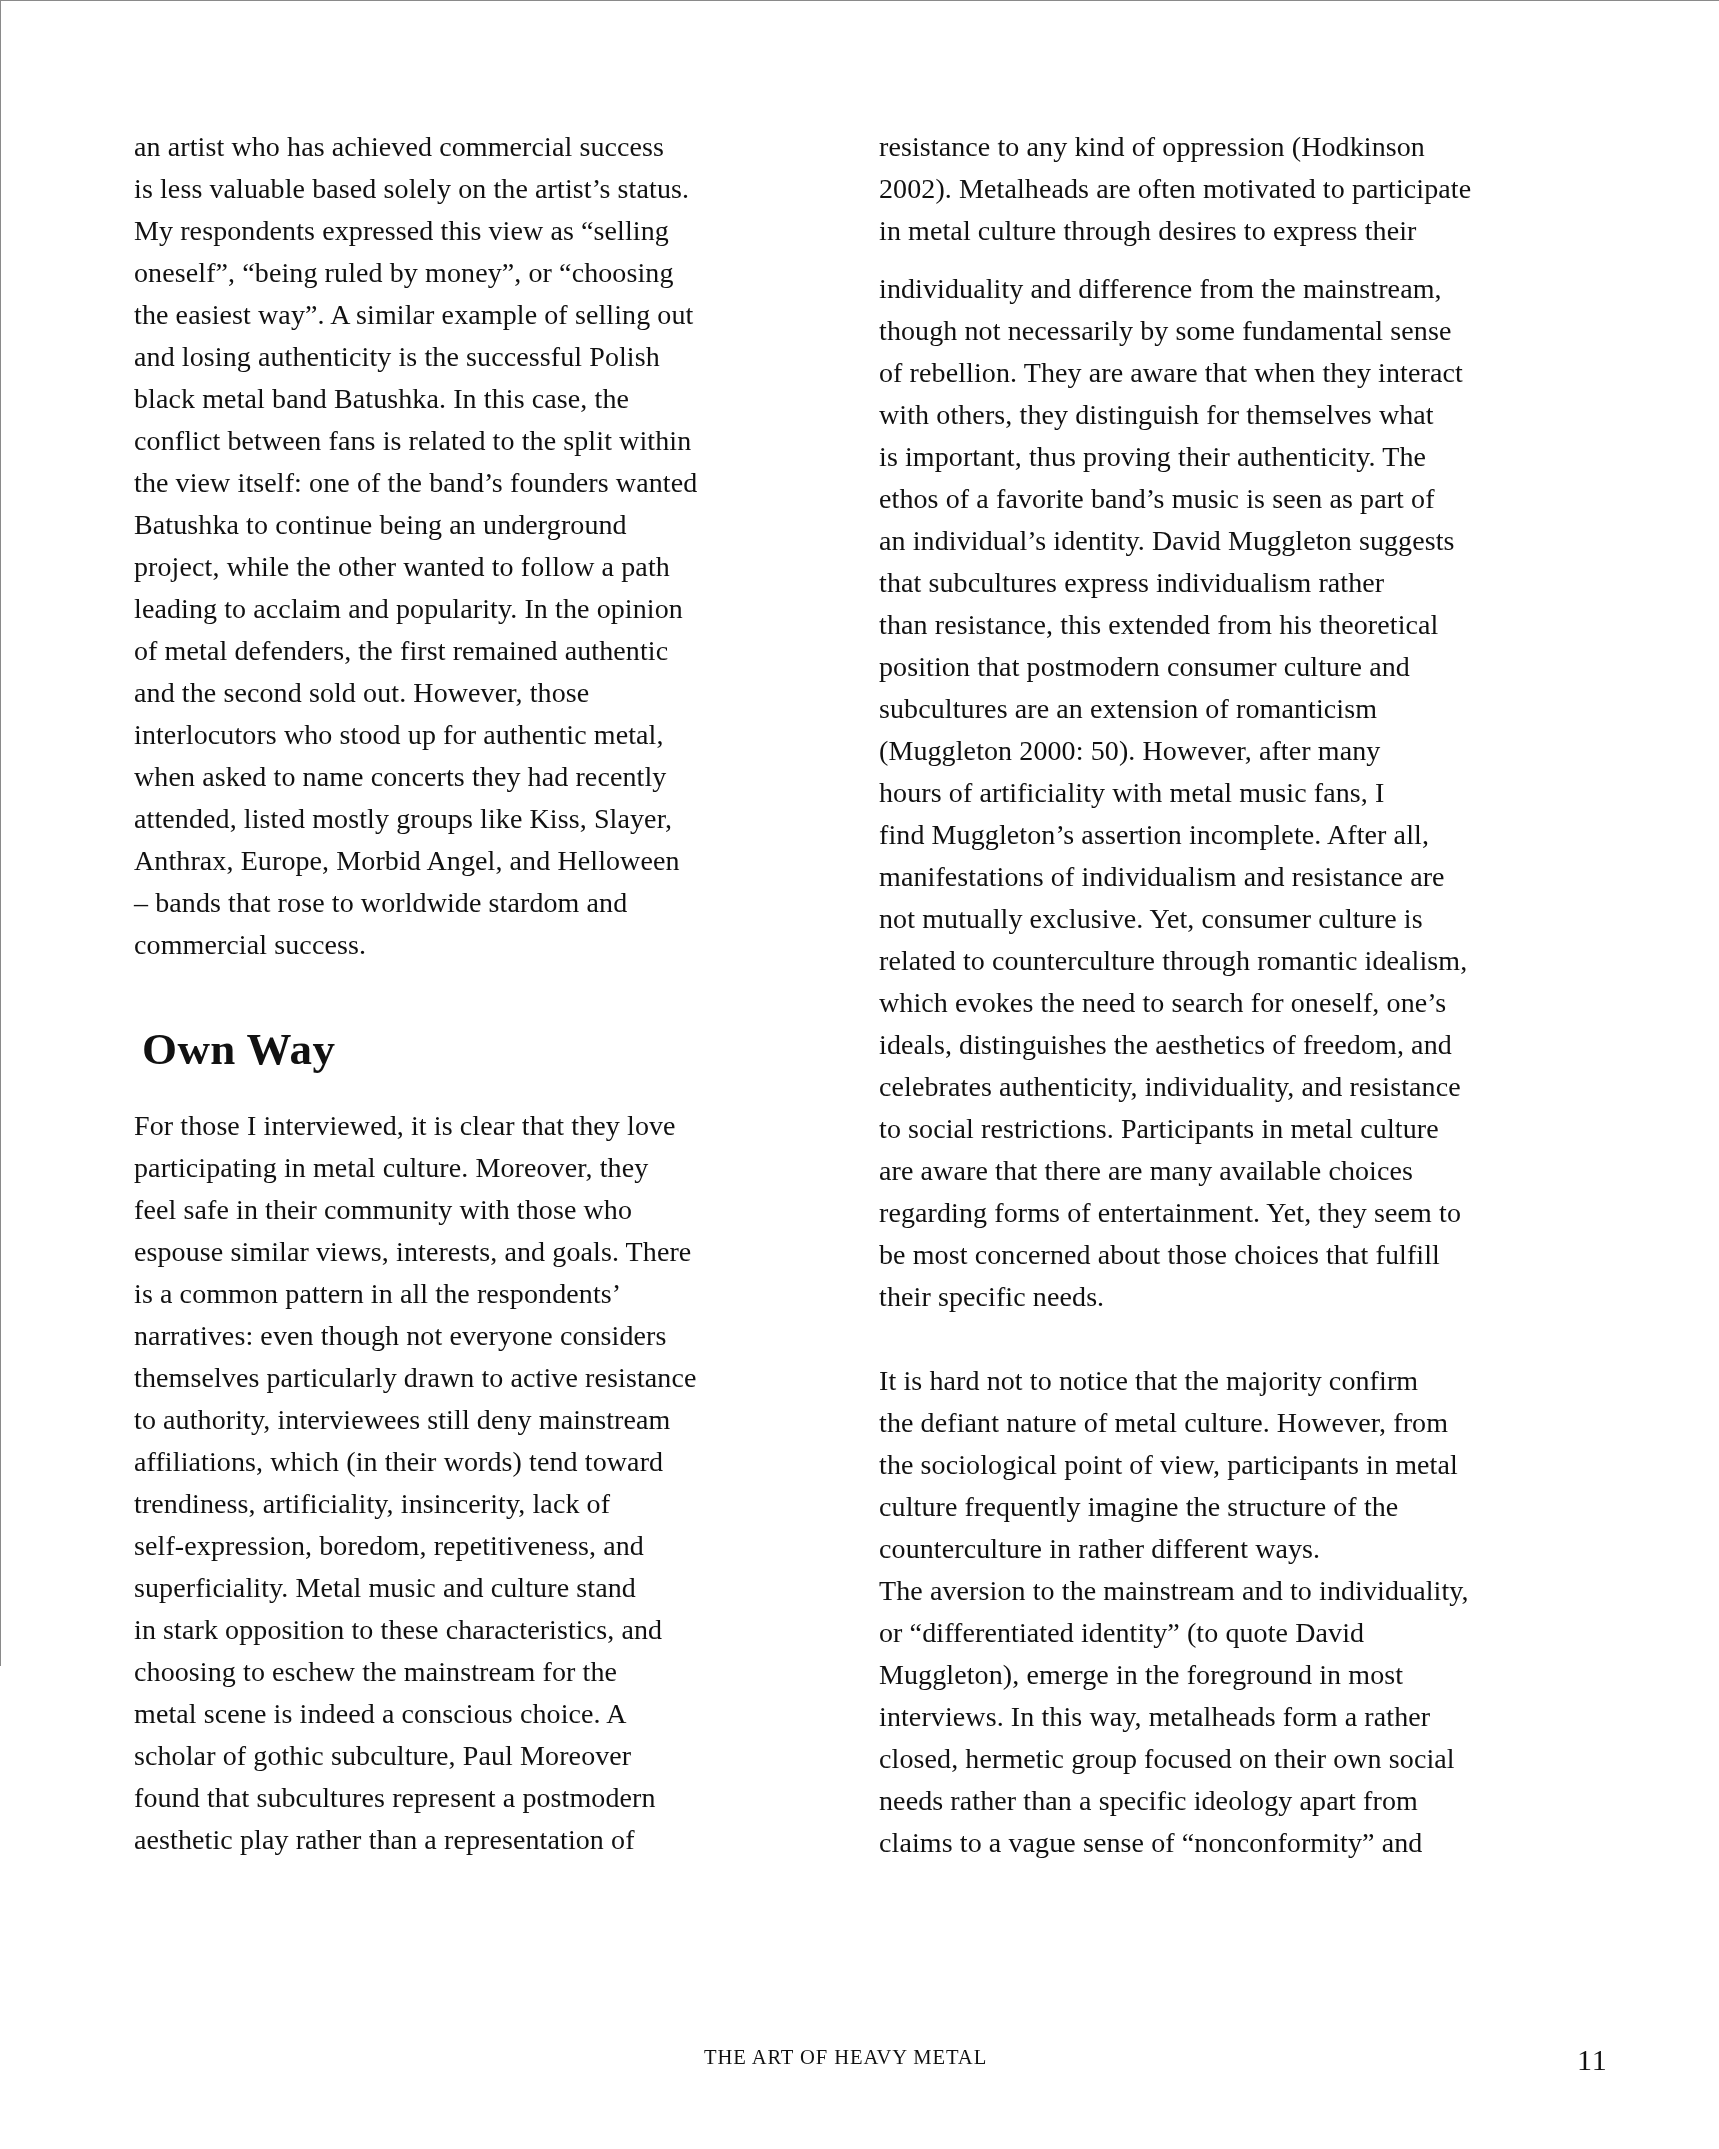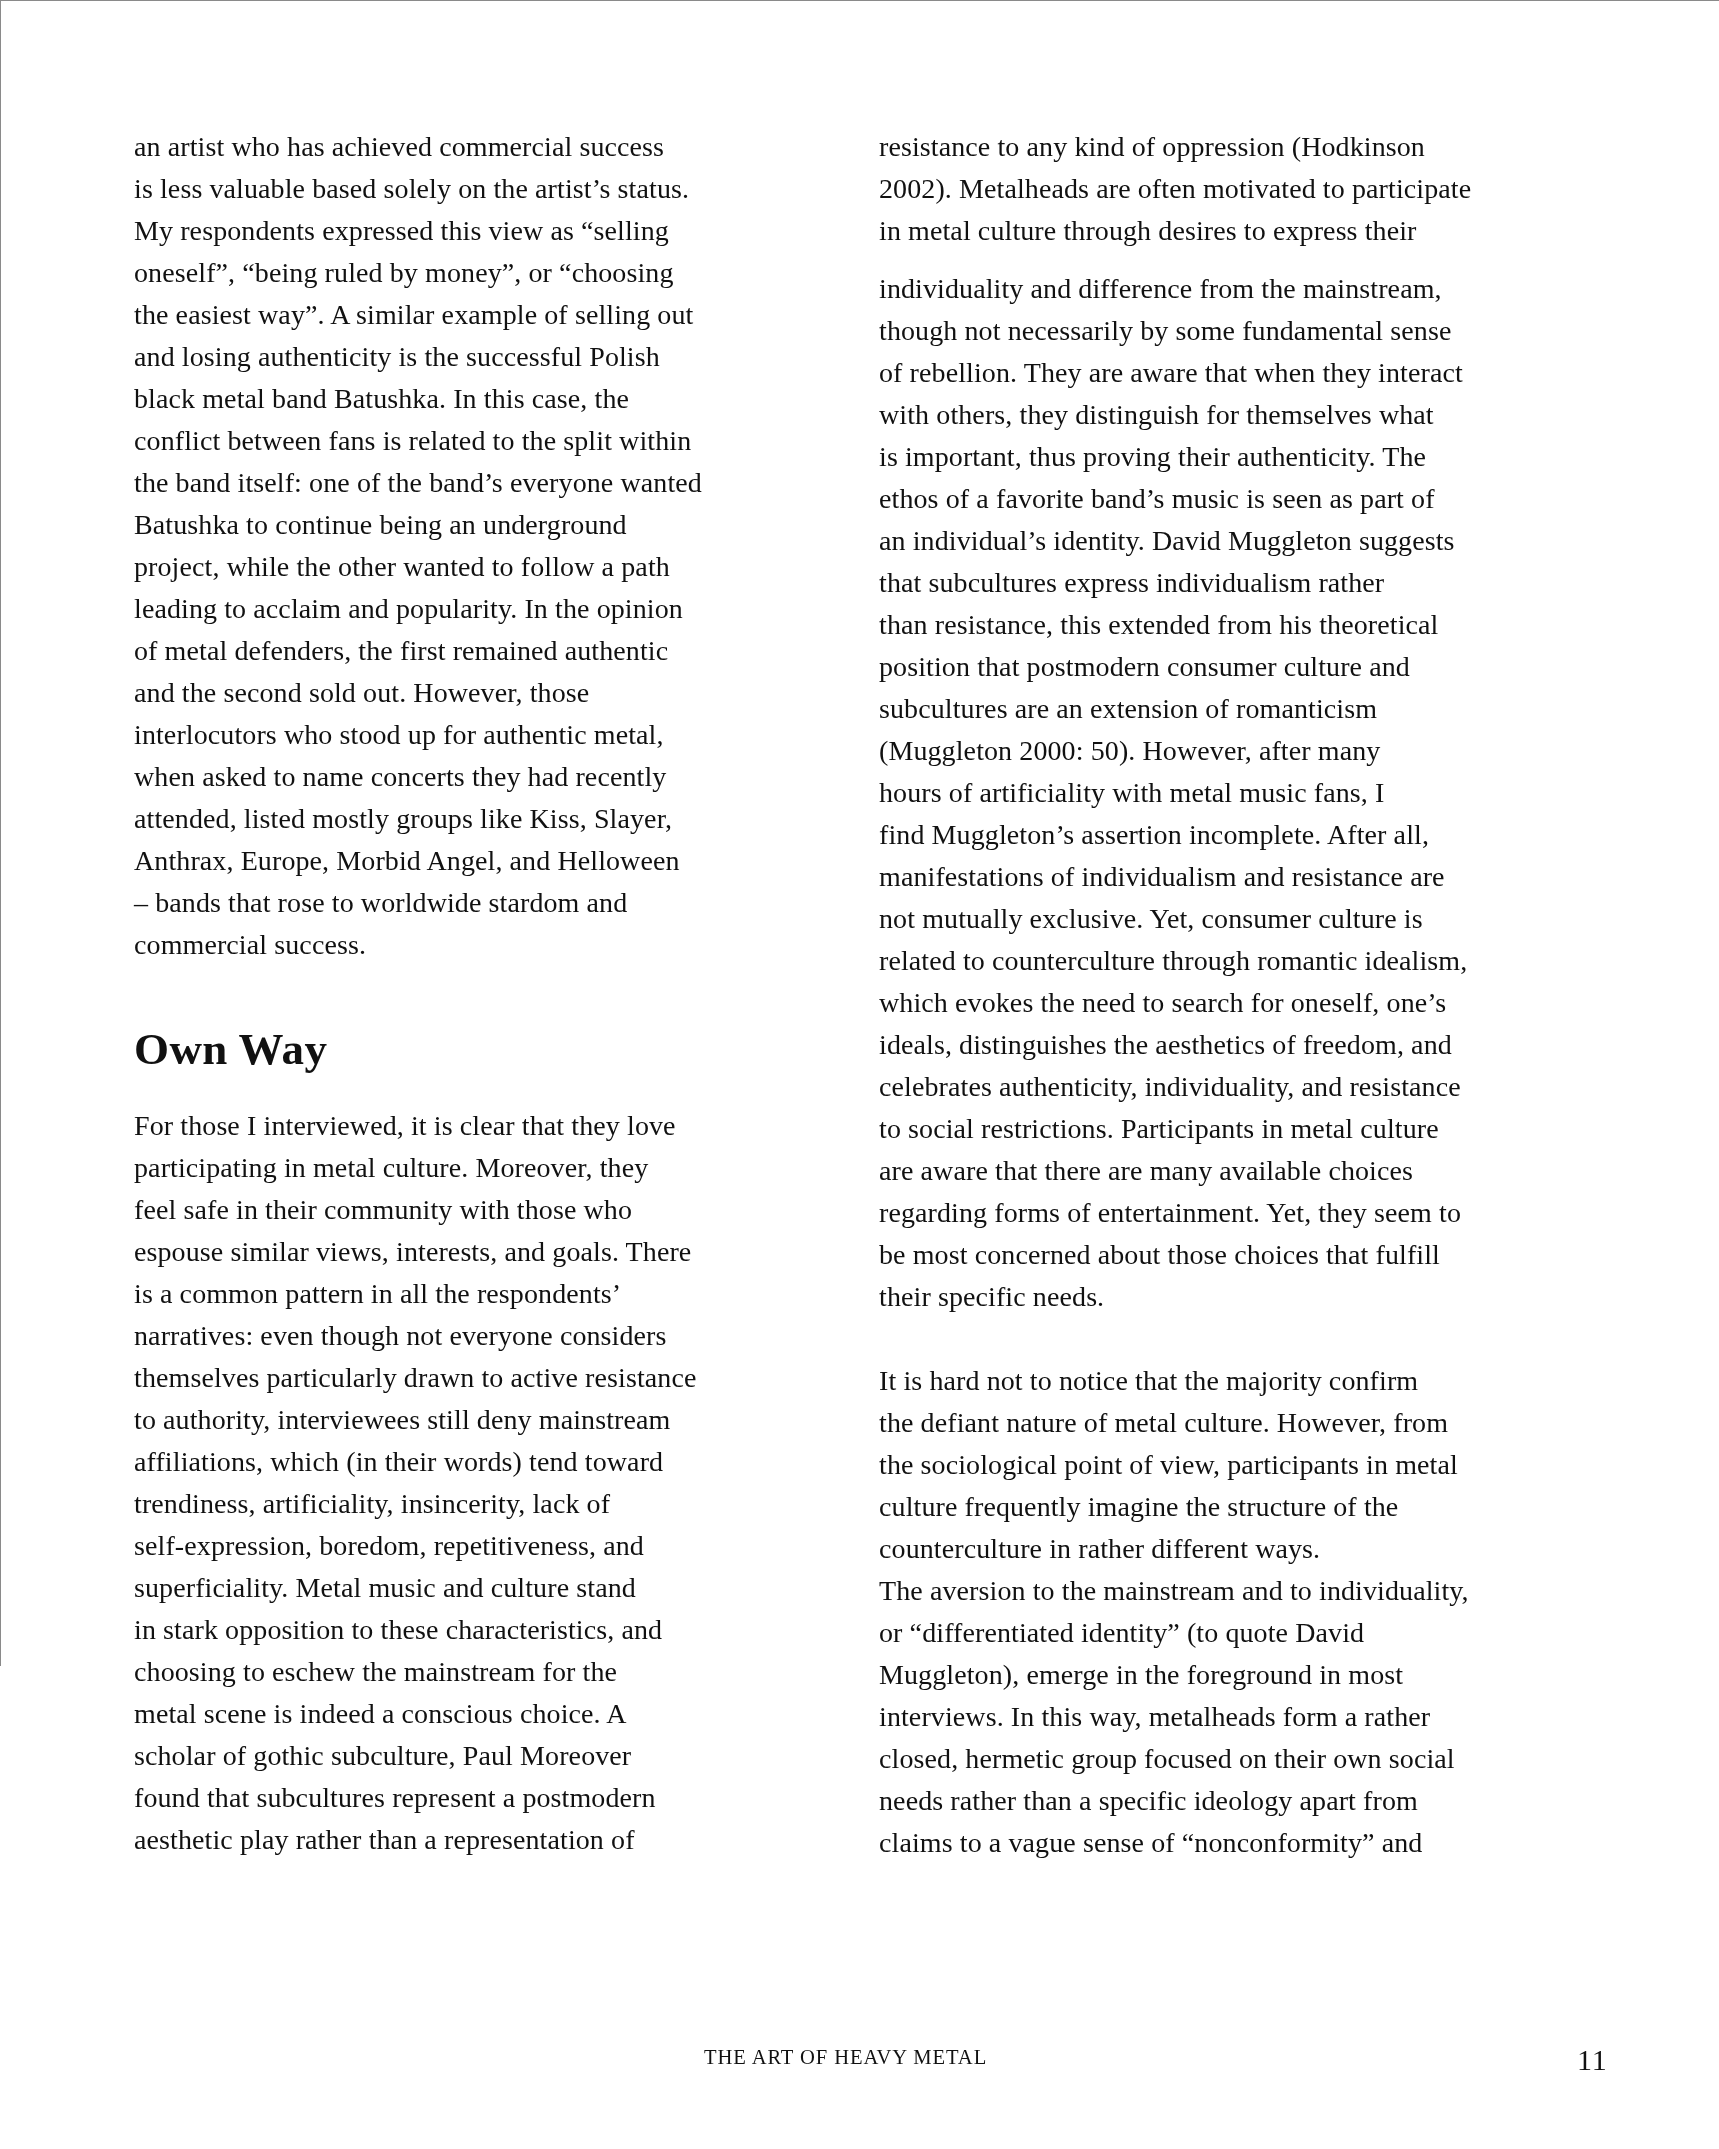--- a/index.html
+++ b/index.html
@@ -84,34 +84,34 @@
   <div class="col col-left">
     <div id="l-p1">
         <span class="line">an artist who has achieved commercial success</span>
         <span class="line">is less valuable based solely on the artist’s status.</span>
         <span class="line">My respondents expressed this view as “selling</span>
         <span class="line">oneself”, “being ruled by money”, or “choosing</span>
         <span class="line">the easiest way”. A similar example of selling out</span>
         <span class="line">and losing authenticity is the successful Polish</span>
         <span class="line">black metal band Batushka. In this case, the</span>
         <span class="line">conflict between fans is related to the split within</span>
-        <span class="line">the band itself: one of the band’s everyone wanted</span>
+        <span class="line">the view itself: one of the band’s founders wanted</span>
         <span class="line">Batushka to continue being an underground</span>
         <span class="line">project, while the other wanted to follow a path</span>
         <span class="line">leading to acclaim and popularity. In the opinion</span>
         <span class="line">of metal defenders, the first remained authentic</span>
         <span class="line">and the second sold out. However, those</span>
         <span class="line">interlocutors who stood up for authentic metal,</span>
         <span class="line">when asked to name concerts they had recently</span>
         <span class="line">attended, listed mostly groups like Kiss, Slayer,</span>
         <span class="line">Anthrax, Europe, Morbid Angel, and Helloween</span>
         <span class="line">– bands that rose to worldwide stardom and</span>
         <span class="line">commercial success.</span>
       </div>
-    <h2 class="section-heading" style="margin-left:0;">Own Way</h2>
+    <h2 class="section-heading" style="margin-left:8px;">Own Way</h2>
     <div id="l-p2">
         <span class="line">For those I interviewed, it is clear that they love</span>
         <span class="line">participating in metal culture. Moreover, they</span>
         <span class="line">feel safe in their community with those who</span>
         <span class="line">espouse similar views, interests, and goals. There</span>
         <span class="line">is a common pattern in all the respondents’</span>
         <span class="line">narratives: even though not everyone considers</span>
         <span class="line">themselves particularly drawn to active resistance</span>
         <span class="line">to authority, interviewees still deny mainstream</span>
         <span class="line">affiliations, which (in their words) tend toward</span>

